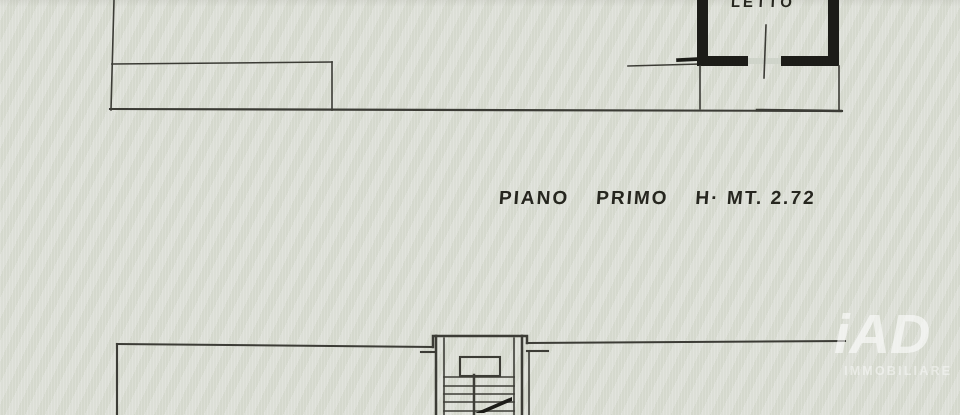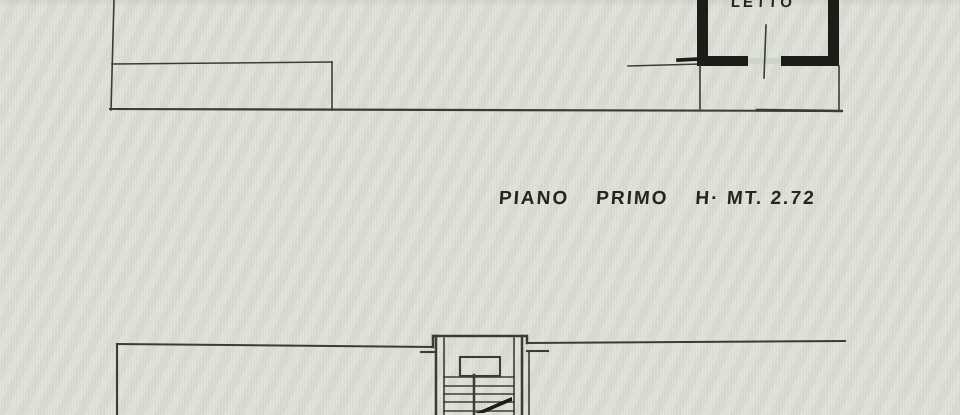--- a/index.html
+++ b/index.html
@@ -117,14 +117,18 @@
   </svg>
 
   <span class="room-label">LETTO</span>
 
   <div class="floor-caption">
     <span>PIANO</span>
     <span>PRIMO</span>
     <span>H· MT. 2.72</span>
   </div>
 
+  <div class="watermark">
+    <span class="logo">iAD</span>
+    <span class="subtitle">IMMOBILIARE</span>
+  </div>
 
 </div>
 
 </body></html>

